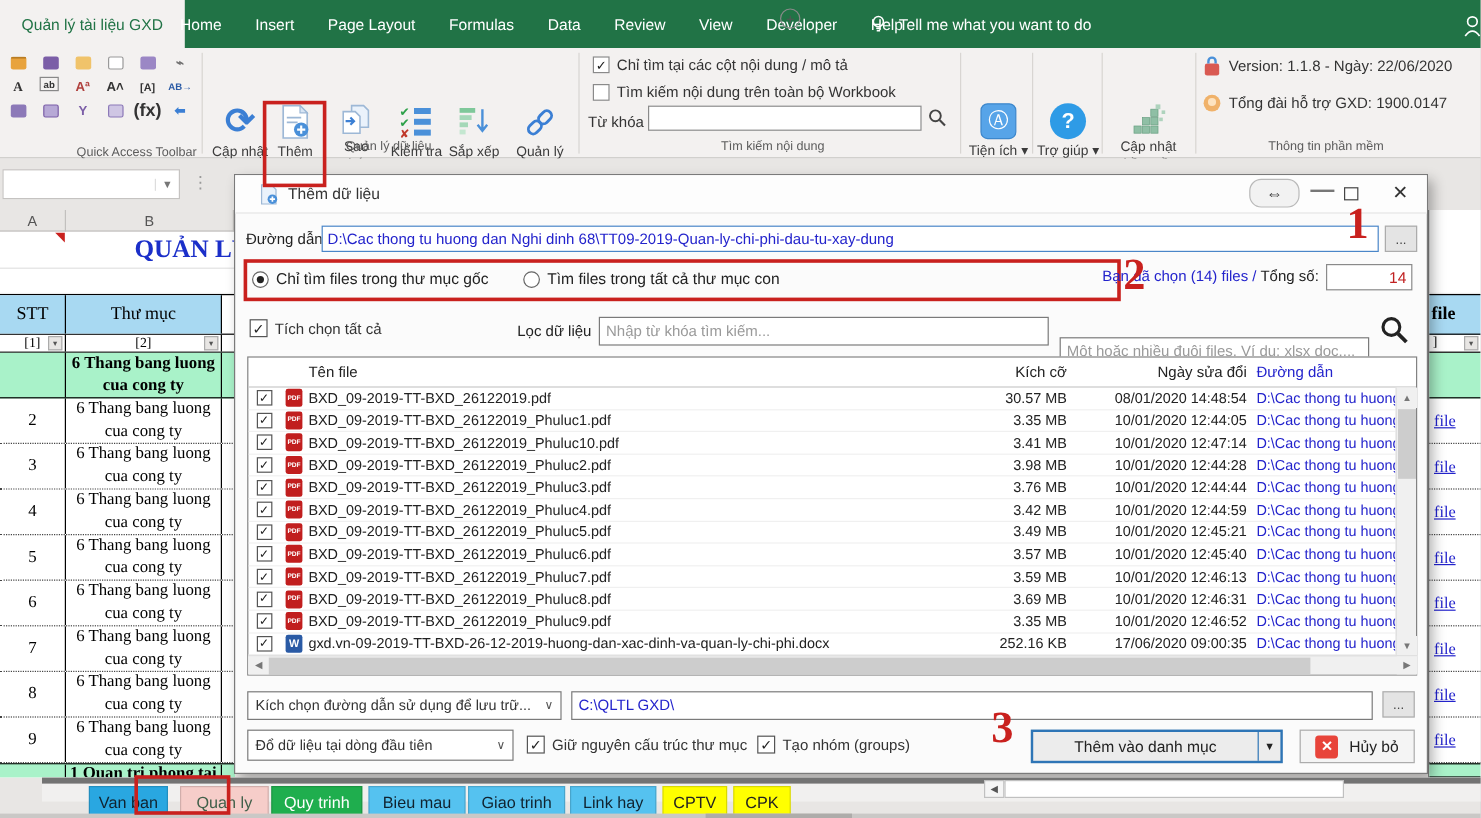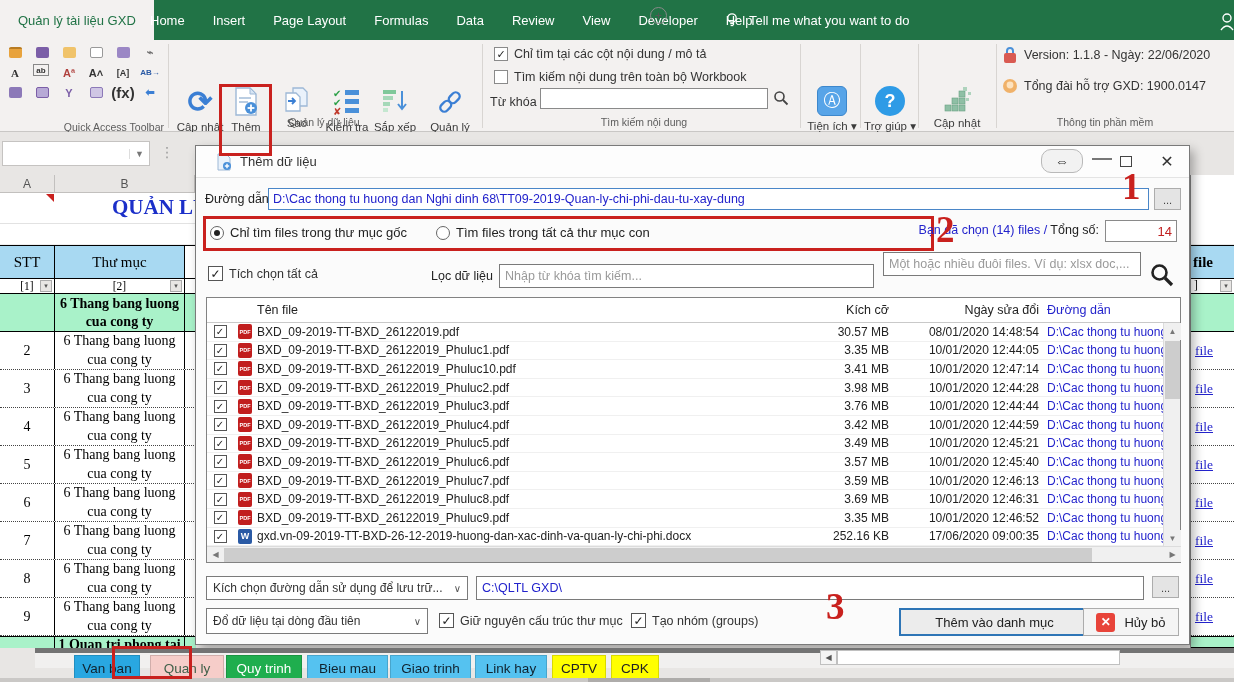--- a/index.html
+++ b/index.html
@@ -149,21 +149,21 @@
             color:#777; font-size:8px; background:#f0f0f0; }
   .hscroll { position:absolute; left:0; bottom:0; width:974px; height:16px; background:#f0f0f0; border-top:1px solid #dcdcdc; }
   .hthumb { position:absolute; left:17px; top:1px; width:868px; height:14px; background:#cdcdcd; }
 
   .combo { position:absolute; height:24px; background:#fff; border:1px solid #7a7a7a; font-size:12px; color:#333;
            display:flex; align-items:center; justify-content:space-between; padding-left:6px; }
   .combo .ca { color:#555; font-size:10px; padding-right:6px; }
   .storeinput { position:absolute; height:24px; border:1px solid #7a7a7a; background:#fff; color:#2323cc; font-size:12.5px; padding:0 5px; }
 
   .addbtn { position:absolute; left:663px; top:462px; width:210px; height:28px; border:2px solid #2e75b6; background:#ececec;
-            display:flex; align-items:center; font-size:13px; color:#222;margin-left:40px; }
+            display:flex; align-items:center; font-size:13px; color:#222; }
   .addbtn .lbl { flex:1; text-align:center; }
   .addbtn .sep { width:1px; height:100%; background:#2e75b6; }
   .addbtn .da { width:18px; text-align:center; font-size:9px; color:#222; }
   .cancelbtn { position:absolute; left:887px; top:462px; width:96px; height:28px; border:1px solid #acacac; background:#f4f4f4;
                display:flex; align-items:center; justify-content:center; gap:9px; font-size:13px; color:#222; }
   .redx { width:19px; height:19px; background:#e8443a; border-radius:3px; color:#fff; font-size:12px; font-weight:bold;
           display:flex; align-items:center; justify-content:center; }
 
   .ann { position:absolute; color:#c9211e; font-family:"Liberation Serif", serif; font-weight:bold; font-size:37px; z-index:9; }
 
@@ -555,21 +555,21 @@
       <span>Tổng số:</span>
     </div>
     <input class="totalbox" value="14" style="">
 
     <div class="chkrow" style="left:12px;top:120px;position:absolute">
       <span class="wcb">✓</span>
       <span>Tích chọn tất cả</span>
     </div>
     <div class="dlabel" style="left:235px;top:123px">Lọc dữ liệu</div>
     <input class="filterinput" style="left: 303px; top: 118px; width: 375px;" placeholder="Nhập từ khóa tìm kiếm...">
-    <input class="filterinput" style="left: 687px; top: 106px; width: 258px;" placeholder="Một hoặc nhiều đuôi files. Ví dụ: xlsx doc,...">
+    <input class="filterinput" style="left: 687px; top: 135px; width: 258px;" placeholder="Một hoặc nhiều đuôi files. Ví dụ: xlsx doc,...">
     <svg style="position:absolute;left:953px;top:116px" width="26" height="26" viewBox="0 0 26 26">
       <circle cx="10.5" cy="10.5" r="7" fill="none" stroke="#222" stroke-width="2.6"></circle>
       <line x1="16" y1="16" x2="23" y2="23" stroke="#222" stroke-width="3.2"></line>
     </svg>
 
     <div class="ftable">
       <div class="fthead">
         <span class="col-chk"></span>
           <span class="col-icon"></span>
         <span class="col-name">Tên file</span>

